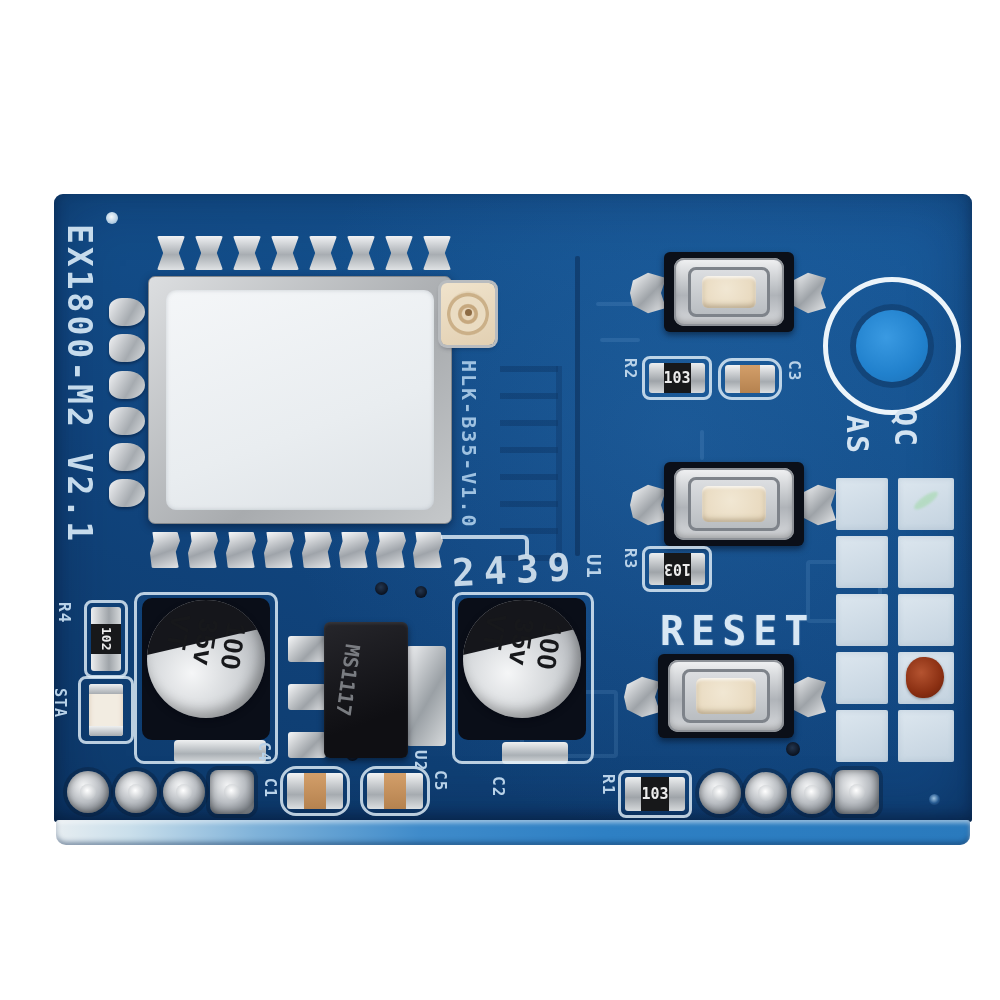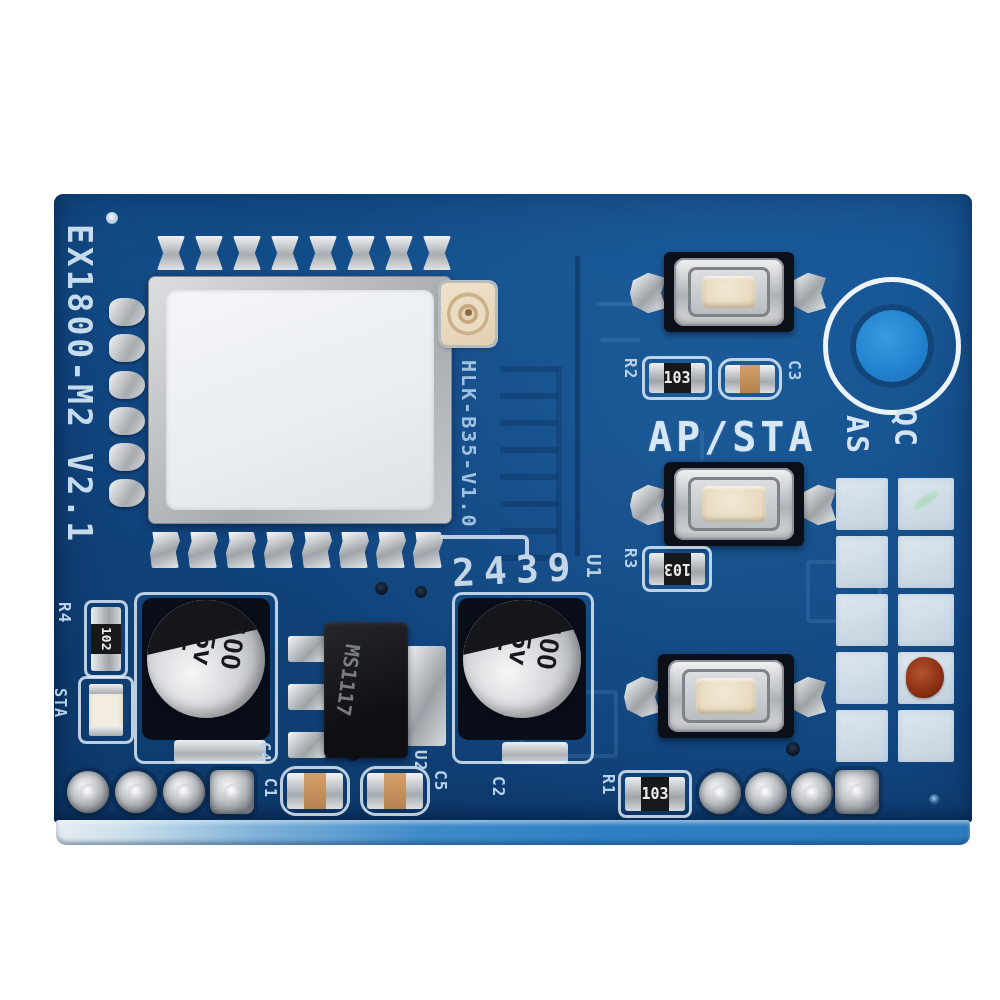--- a/index.html
+++ b/index.html
@@ -237,40 +237,40 @@
   </div>
   <div class="silk-box" style="left:718px;top:358px;width:64px;height:42px;border-radius:14px;">
     <div class="cer">
         <div class="end"></div>
       <div class="mid"></div>
       <div class="end"></div>
       </div>
   </div>
   <div class="vtext silk ref" style="left:786px;top:360px;">C3</div>
 
-  <div class="biglabel" style="left:648px;top:414px;letter-spacing:4px;">AP/STA</div>
   <div class="lead" style="left:630px;top:484px;"></div>
   <div class="lead" style="left:800px;top:484px;"></div>
   <div class="sw-base" style="left:664px;top:462px;width:140px;height:84px;">
     <div class="sw-metal"></div>
     <div class="sw-ring"></div>
     <div class="sw-cap"></div>
   </div>
 
   <div class="vtext silk ref" style="left:622px;top:548px;">R3</div>
   <div class="silk-box" style="left:642px;top:546px;width:70px;height:46px;">
     <div class="res">
         <div class="end"></div>
       <div class="mid">
           <span class="flip180">103</span>
         </div>
       <div class="end"></div>
       </div>
   </div>
 
+  <div class="biglabel" style="left:660px;top:608px;letter-spacing:7px;">RESET</div>
   <div class="lead" style="left:624px;top:676px;"></div>
   <div class="lead" style="left:790px;top:676px;"></div>
   <div class="sw-base" style="left:658px;top:654px;width:136px;height:84px;">
     <div class="sw-metal"></div>
     <div class="sw-ring"></div>
     <div class="sw-cap"></div>
   </div>
 
   <div id="qc-ring"></div>
   <div id="qc-hole"></div>

